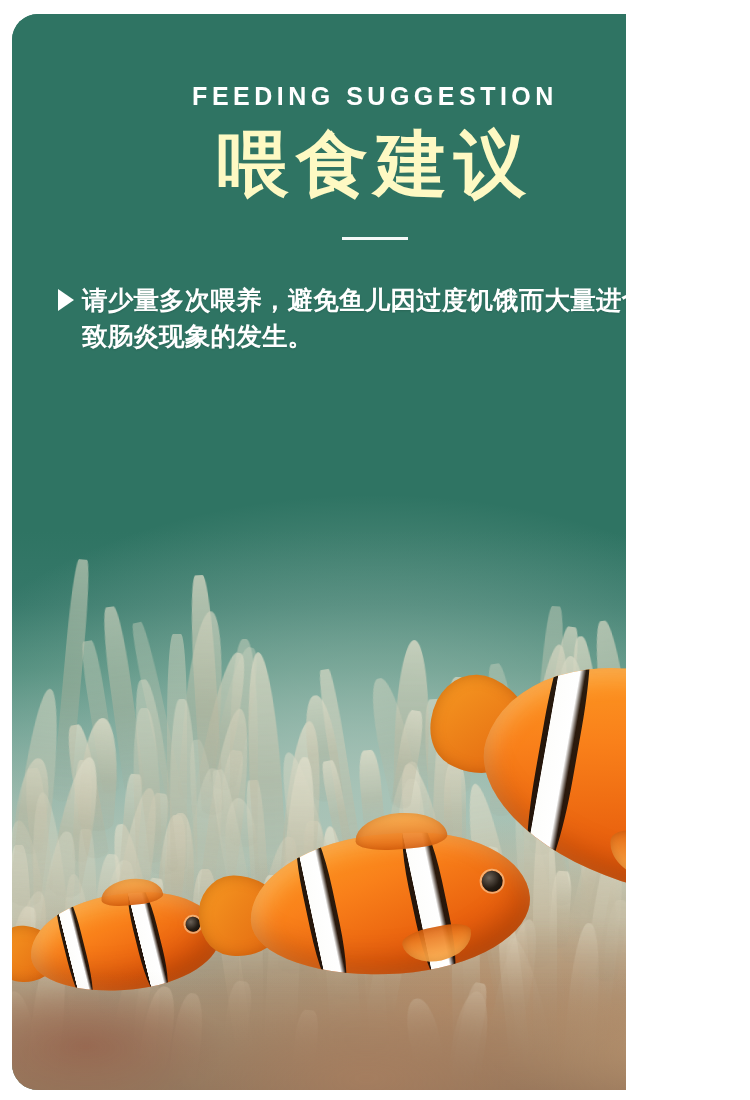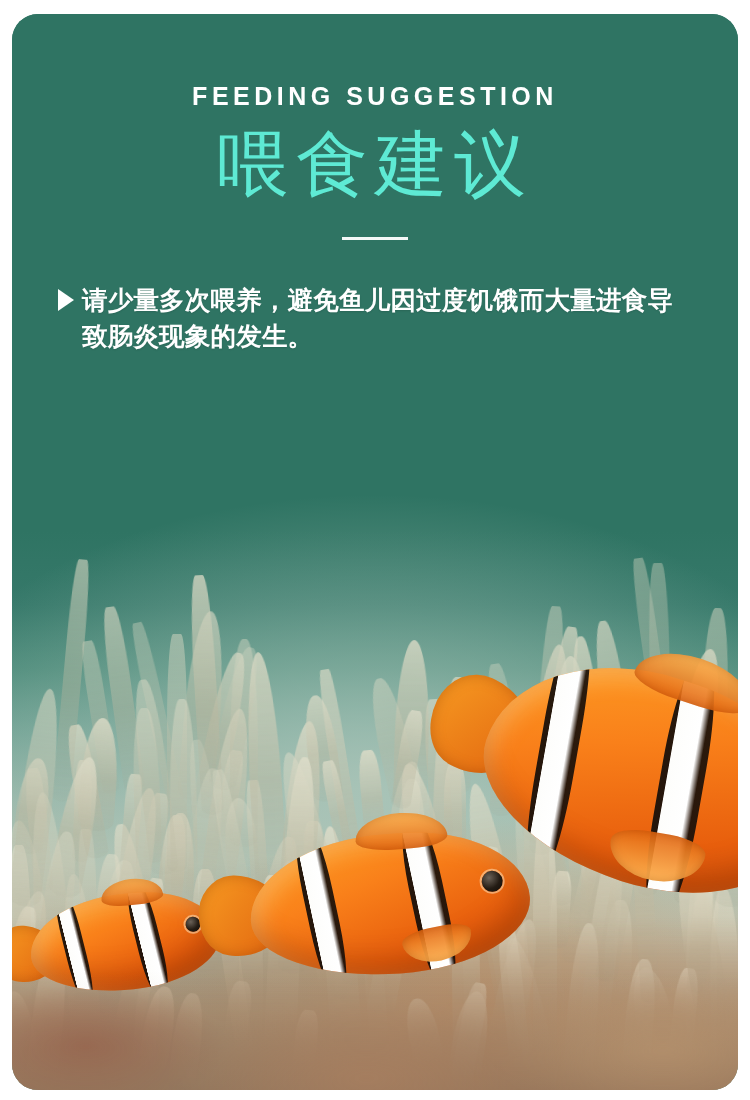--- a/index.html
+++ b/index.html
@@ -8,21 +8,21 @@
     background: #ffffff;
   }
   body {
     width: 750px;
     height: 1100px;
     font-family: "Liberation Sans", "DejaVu Sans", sans-serif;
   }
 
   .poster {
     position: relative;
-    width: 750px;
+    width: 626px;
     height: 1100px;
     overflow: hidden;
     background: #ffffff;
   }
 
   
   .card {
     position: absolute;
     left: 12px;
     top: 14px;
@@ -152,24 +152,24 @@
   .eyebrow {
     margin-top: 68px;
     font-size: 25px;
     font-weight: bold;
     letter-spacing: 4.5px;
     color: #ffffff;
   }
   .title {
     margin-top: 16px;
     font-size: 72px;
-    font-weight: normal;
+    font-weight: bold;
     letter-spacing: 7px;
     line-height: 1.05;
-    color: #5eead4;
+    color: #fef9c3;
   }
   .rule {
     width: 66px;
     height: 3px;
     background: #ffffff;
     margin: 34px auto 0 auto;
     opacity: 0.95;
   }
 
   .bullets {

